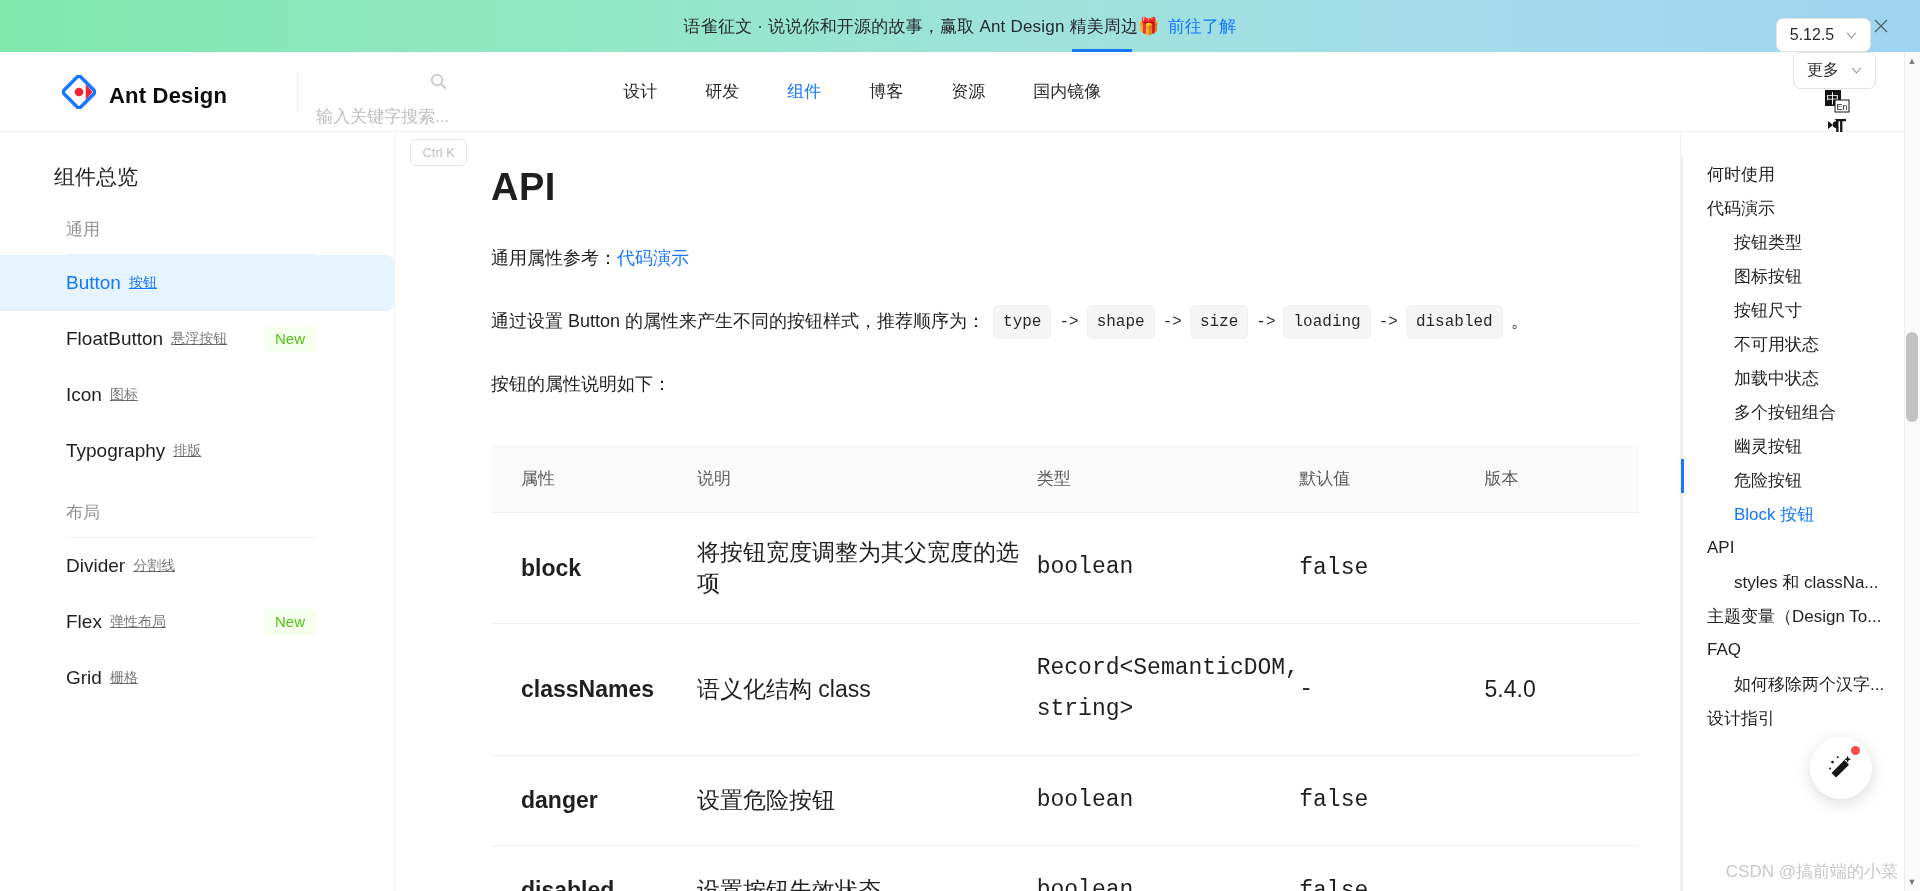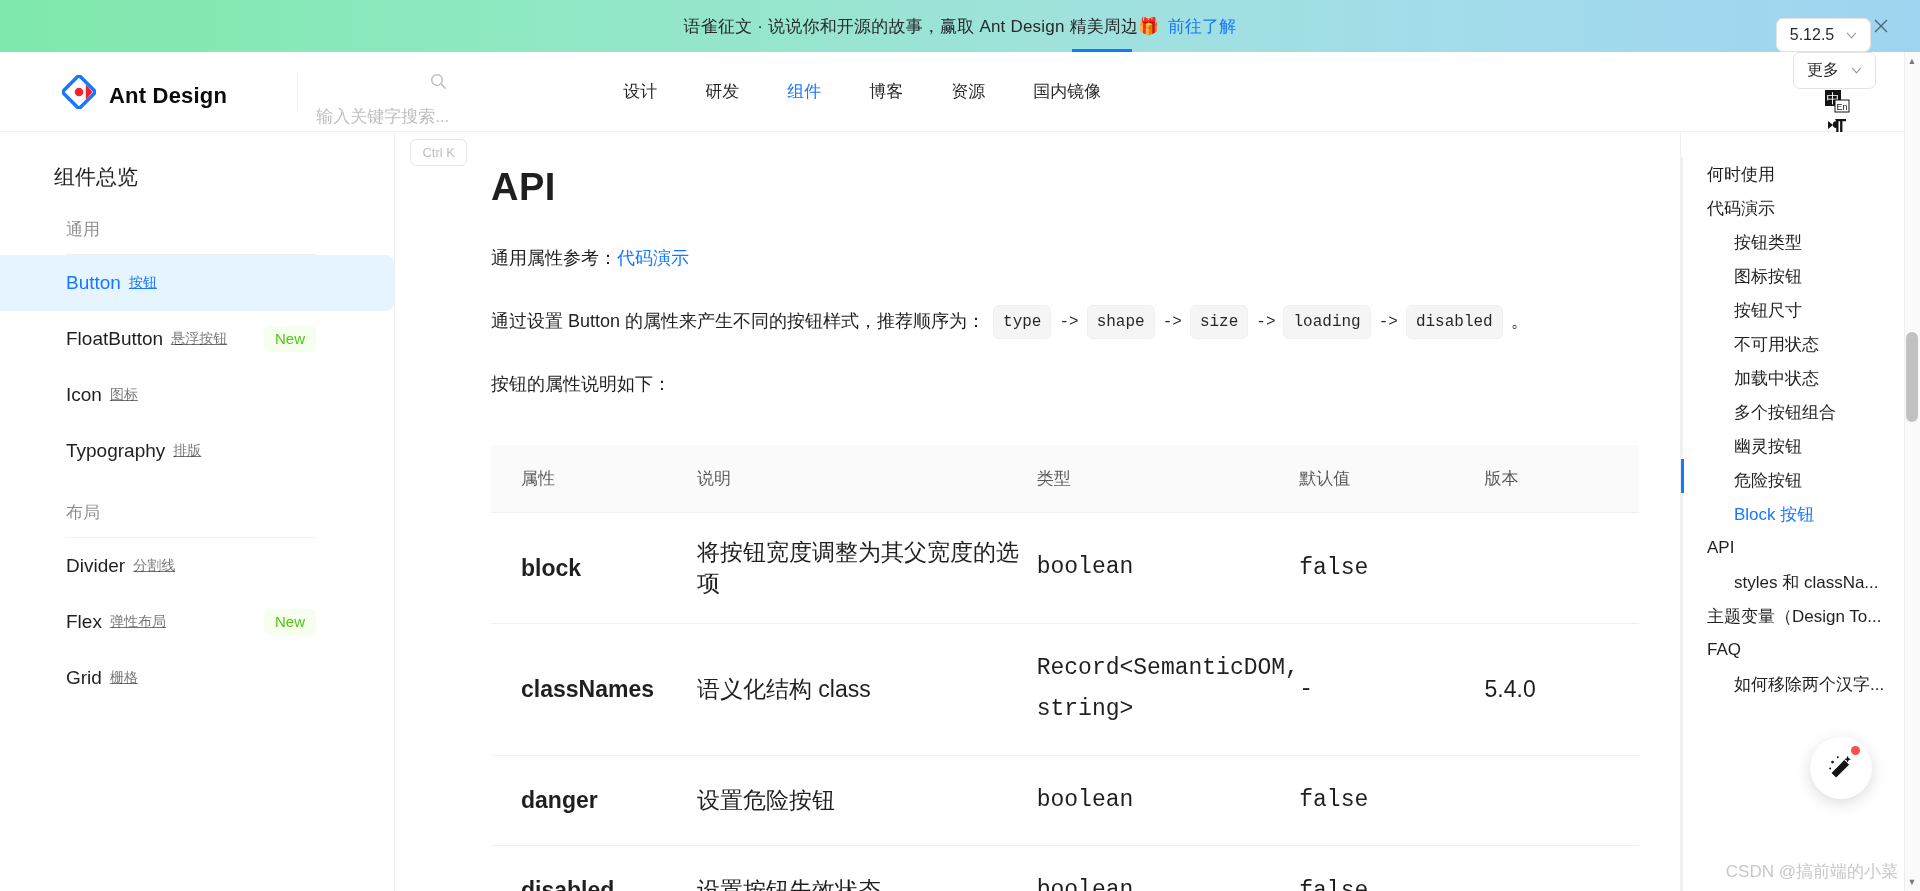--- a/index.html
+++ b/index.html
@@ -448,20 +448,21 @@
       <div class="toc-item lvl2">加载中状态</div>
       <div class="toc-item lvl2">多个按钮组合</div>
       <div class="toc-item lvl2">幽灵按钮</div>
       <div class="toc-item lvl2">危险按钮</div>
       <div class="toc-item lvl2 active">Block 按钮</div>
       <div class="toc-item">API</div>
       <div class="toc-item lvl2">styles 和 classNa...</div>
       <div class="toc-item">主题变量（Design To...</div>
       <div class="toc-item">FAQ</div>
       <div class="toc-item lvl2">如何移除两个汉字...</div>
+      <div class="toc-item">设计指引</div>
 
       <div class="inner-scroll" style="top:285px; height:118px;"></div>
     </div>
   </div>
 
   <div class="fab">
     <svg width="30" height="30" viewBox="0 0 24 24" fill="#141414">
       <path d="M14.7 5.6l3.7 3.7L8.1 19.6 4.4 15.9 14.7 5.6z"></path>
       <path d="M17.3 2.2l.8 1.9 1.9.8-1.9.8-.8 1.9-.8-1.9-1.9-.8 1.9-.8.8-1.9z"></path>
       <circle cx="5.2" cy="7.2" r="1.1"></circle>

